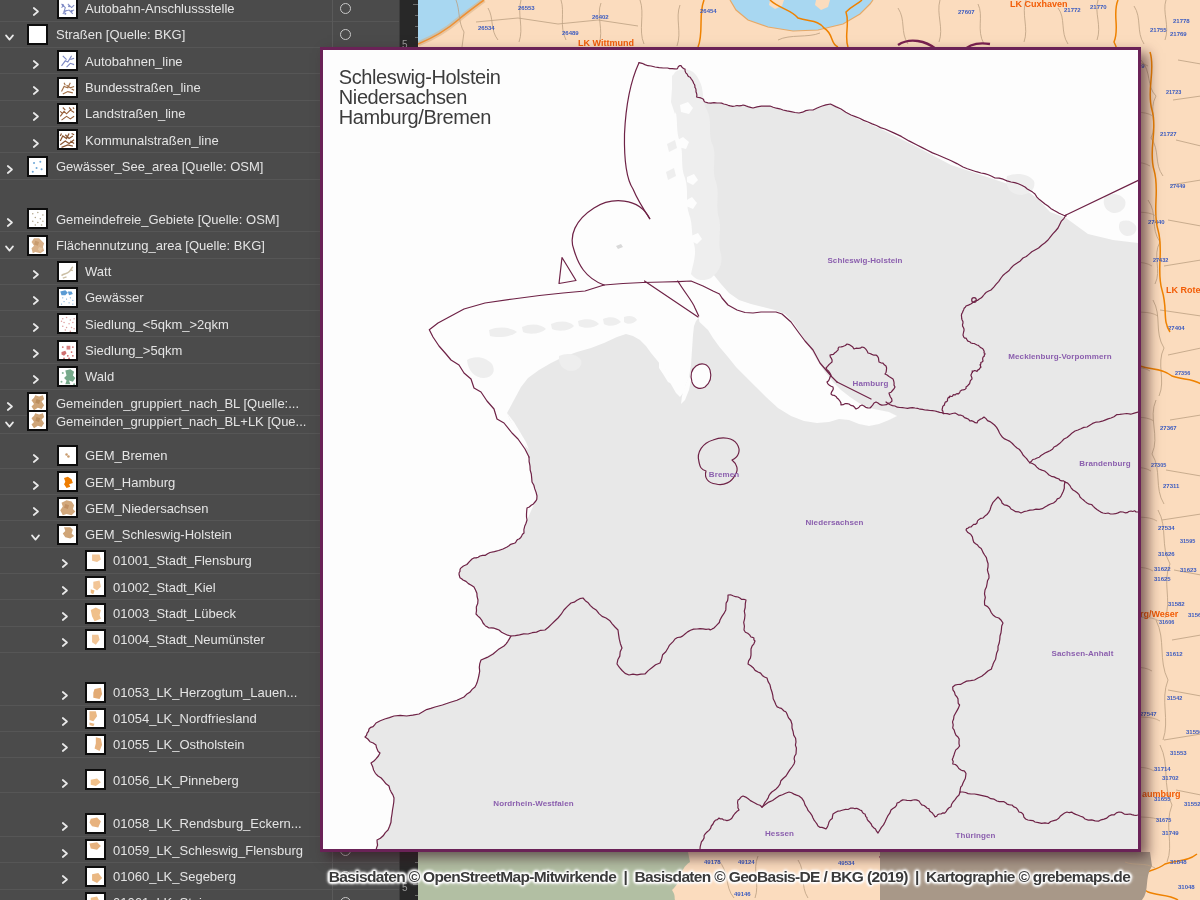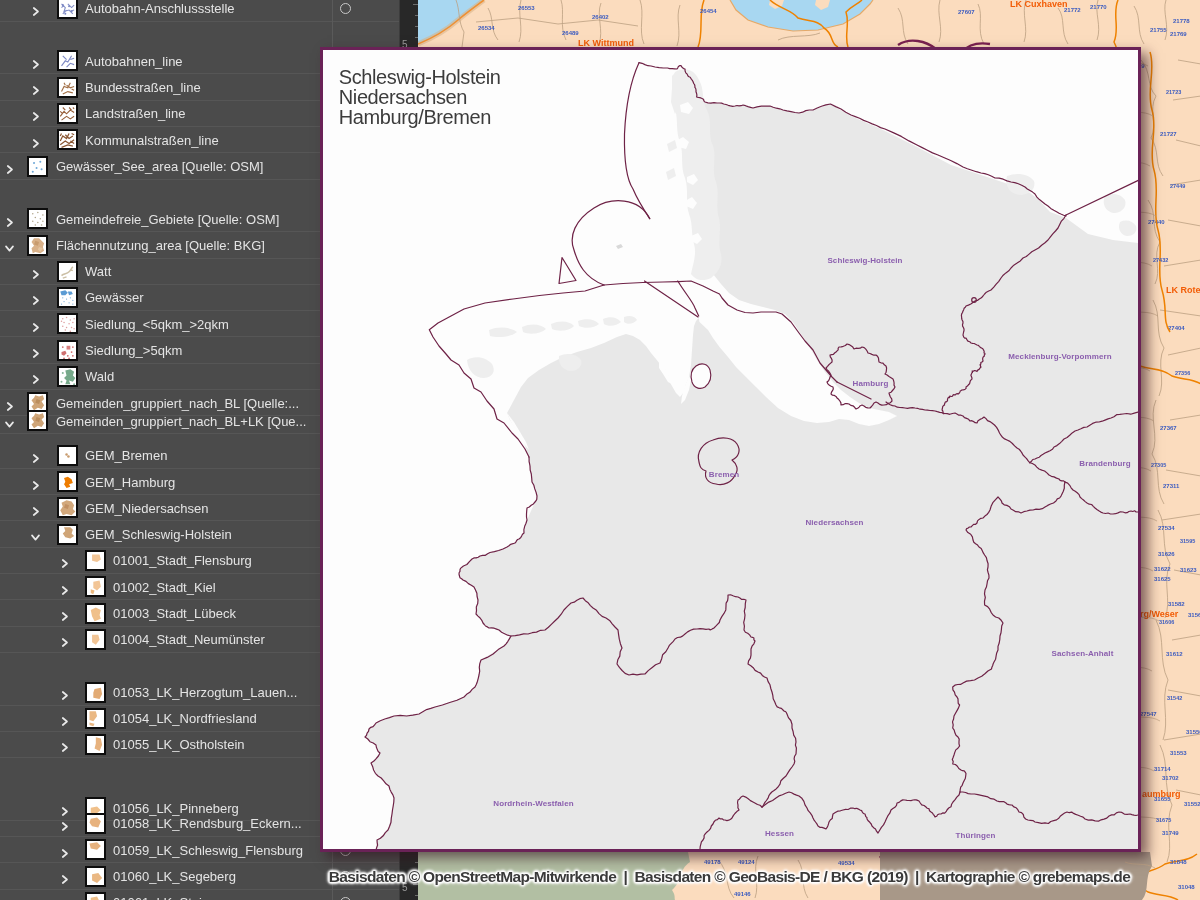--- a/index.html
+++ b/index.html
@@ -250,20 +250,30 @@
             <path d="M2 3 L5 6 L4 9 L8 8 L11 11 M3 11 L6 8 M7 3 L10 6 L12 4 M2 6 L4 4 M9 9 L12 8" stroke="#8590c8" stroke-width="0.9" fill="none"></path>
             <circle cx="3" cy="4" r="0.8" fill="#7a86c2"></circle>
             <circle cx="8" cy="5" r="0.8" fill="#7a86c2"></circle>
             <circle cx="10" cy="9" r="0.8" fill="#7a86c2"></circle>
             <circle cx="5" cy="11" r="0.8" fill="#7a86c2"></circle>
           </svg>
         </span>
         <span class="lb" style="left:85.0px">Autobahn-Anschlussstelle</span>
         <span class="tg"></span>
       </div>
+<div class="row" style="top:21.9px">
+        <span class="ch" style="left:3.5px"><svg width="11" height="11" viewBox="0 0 11 11">
+            <polyline points="2,3.4 5.5,7.6 9,3.4" fill="none" stroke="#e9e9e9" stroke-width="1.7" stroke-linecap="round" stroke-linejoin="round"></polyline>
+          </svg></span>
+        <span class="th" style="left:27.0px">
+          <svg width="17" height="17" viewBox="0 0 13.5 13.5"></svg>
+        </span>
+        <span class="lb" style="left:56.0px">Straßen [Quelle: BKG]</span>
+        <span class="tg"></span>
+      </div>
 <div class="row" style="top:48.1px">
         <span class="ch" style="left:30.0px"><svg width="11" height="11" viewBox="0 0 11 11">
             <polyline points="3.8,2 8,5.5 3.8,9" fill="none" stroke="#e9e9e9" stroke-width="1.7" stroke-linecap="round" stroke-linejoin="round"></polyline>
           </svg></span>
         <span class="th" style="left:56.5px">
           <svg width="17" height="17" viewBox="0 0 13.5 13.5">
             <path d="M2 11 L5 7 L7 8 L10 3 M3 3 L6 6 M6 12 L9 9 L12 10 M9 6 L12 5" stroke="#7d89c4" stroke-width="0.9" fill="none"></path>
           </svg>
         </span>
         <span class="lb" style="left:85.0px">Autobahnen_line</span>
@@ -604,21 +614,21 @@
             <polyline points="3.8,2 8,5.5 3.8,9" fill="none" stroke="#e9e9e9" stroke-width="1.7" stroke-linecap="round" stroke-linejoin="round"></polyline>
           </svg></span>
         <span class="th" style="left:84.5px">
           <svg width="17" height="17" viewBox="0 0 13.5 13.5">
             <path d="M7 1 L11 2 L12 7 L10 12 L6 10 L7 6 Z" fill="#e7b27e"></path>
           </svg>
         </span>
         <span class="lb" style="left:113.0px">01055_LK_Ostholstein</span>
         <span class="tg"></span>
       </div>
-<div class="row" style="top:795px">
+<div class="row" style="top:767px">
         <span class="ch" style="left:58.5px"><svg width="11" height="11" viewBox="0 0 11 11">
             <polyline points="3.8,2 8,5.5 3.8,9" fill="none" stroke="#e9e9e9" stroke-width="1.7" stroke-linecap="round" stroke-linejoin="round"></polyline>
           </svg></span>
         <span class="th" style="left:84.5px">
           <svg width="17" height="17" viewBox="0 0 13.5 13.5">
             <path d="M3 7 L8 6 L11 9 L7 12 L3 11 Z" fill="#f0c08a"></path>
           </svg>
         </span>
         <span class="lb" style="left:113.0px">01056_LK_Pinneberg</span>
         <span class="tg"></span>

